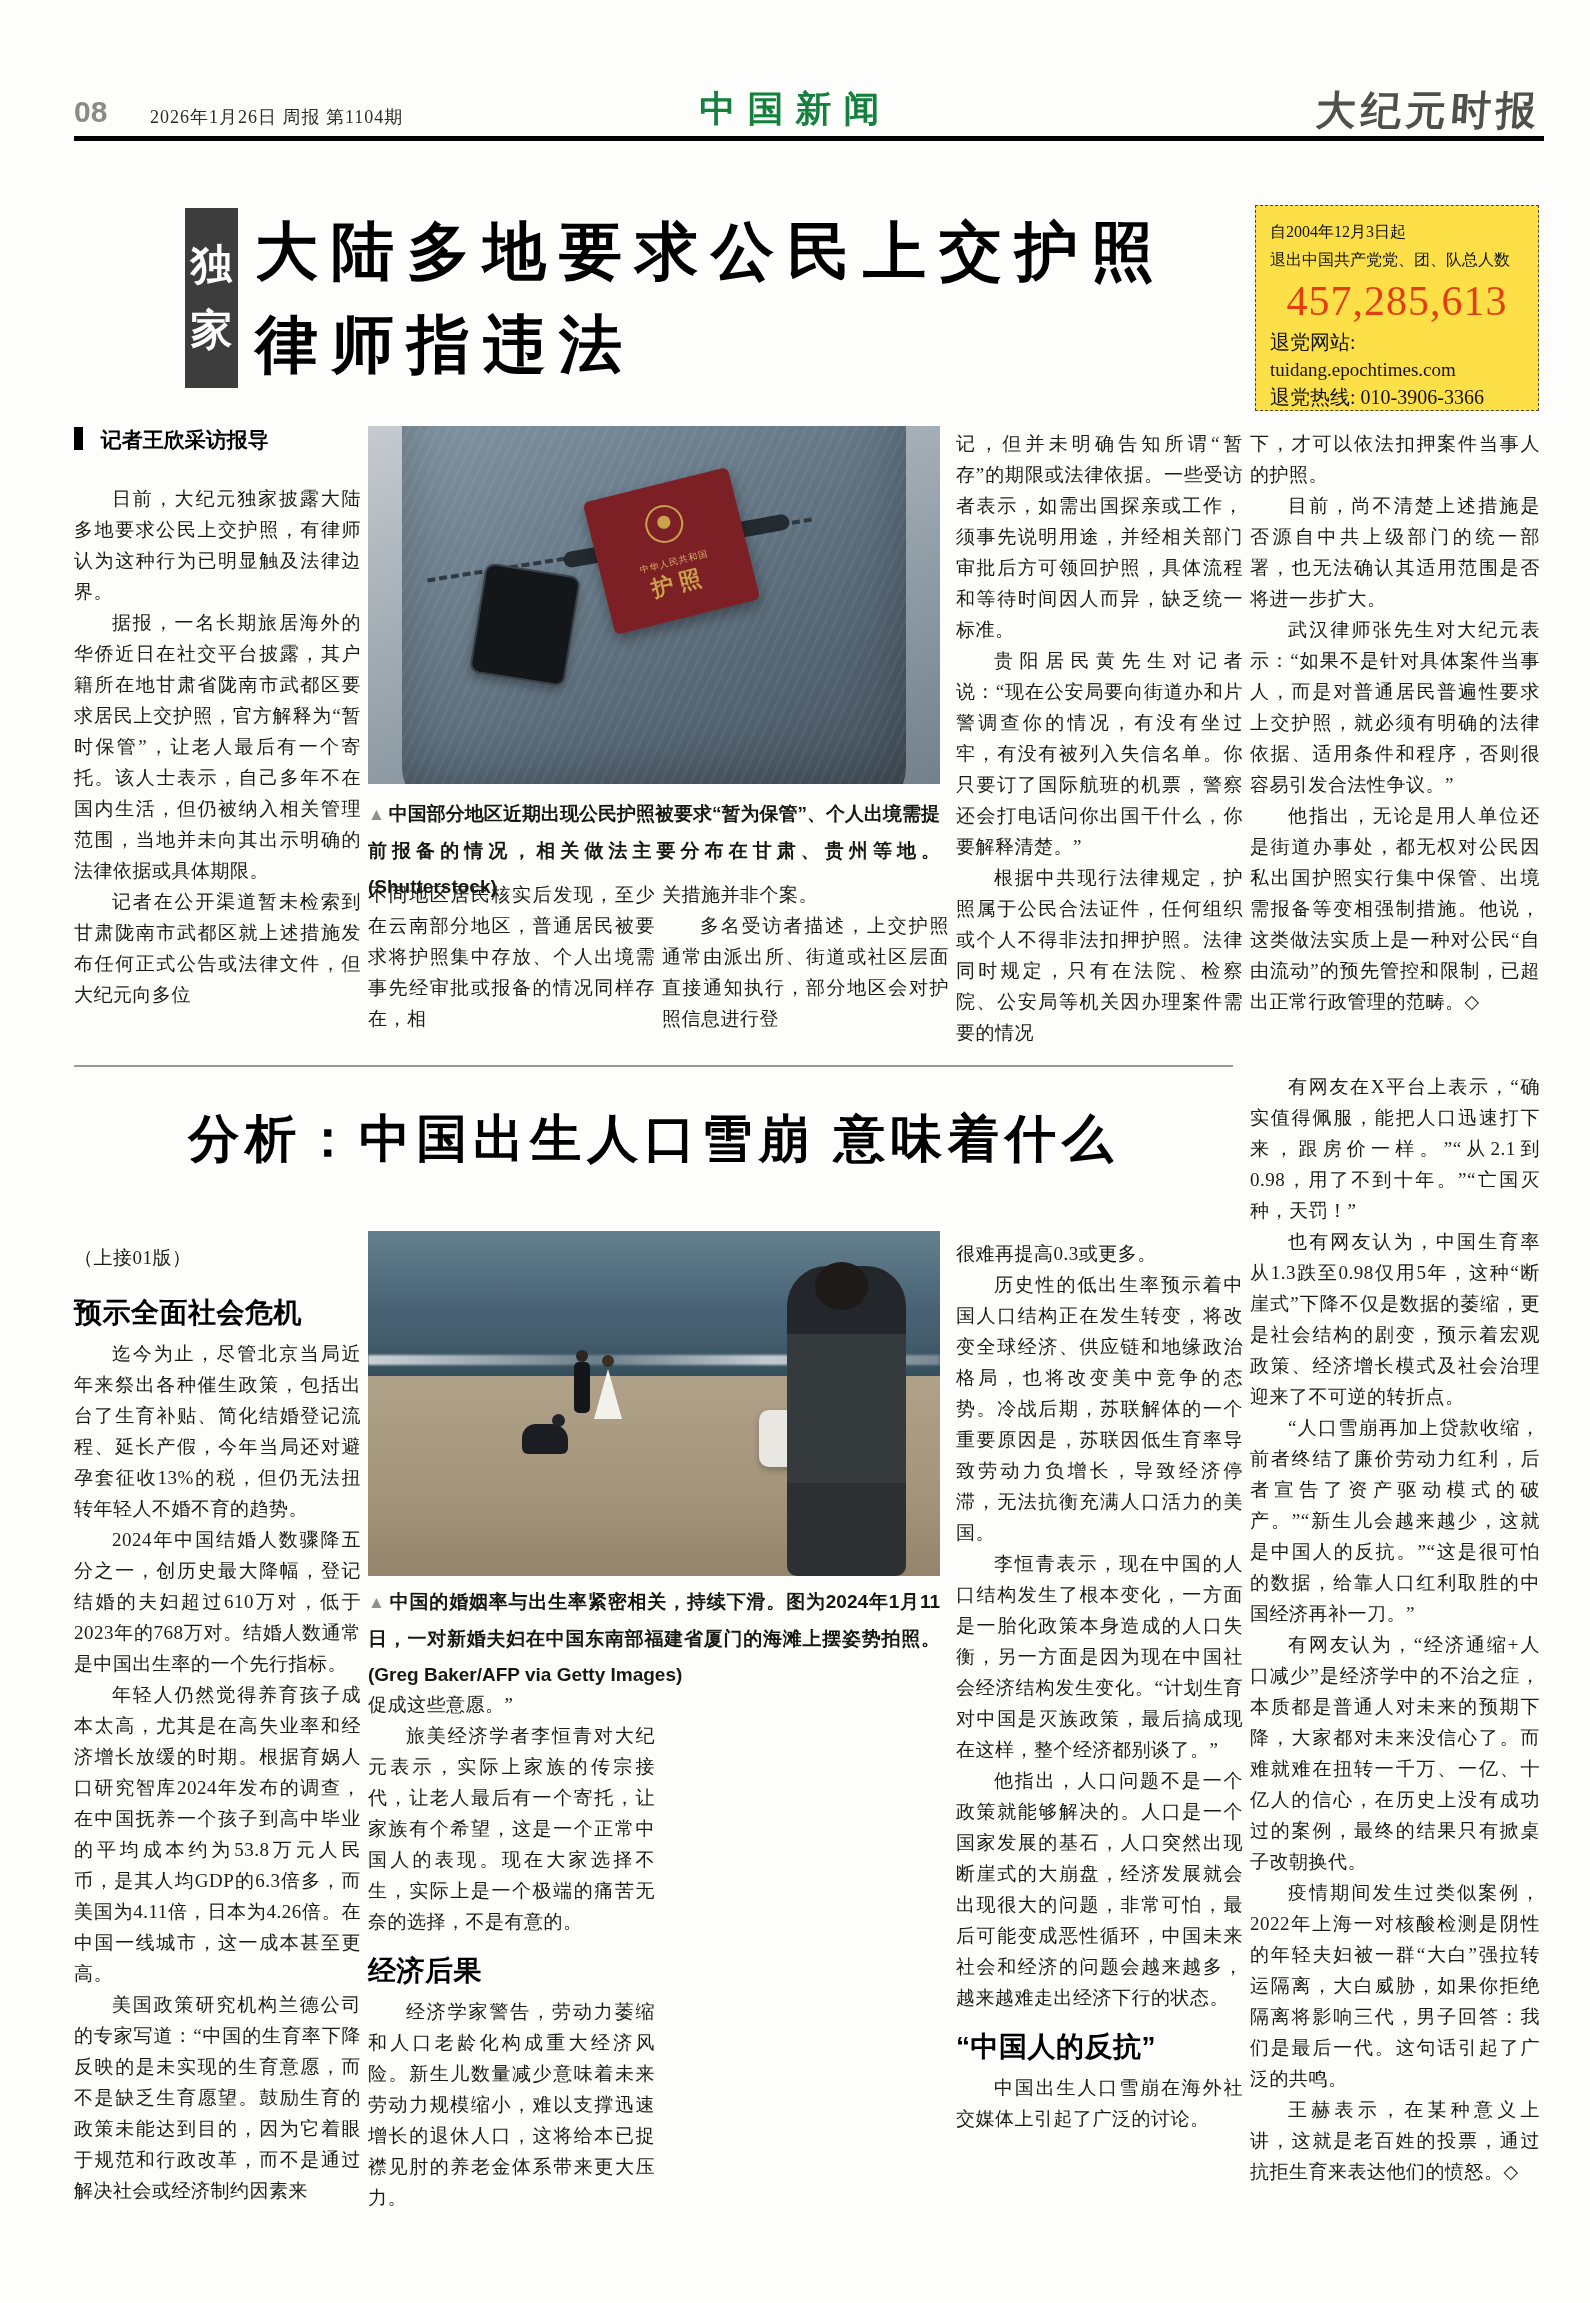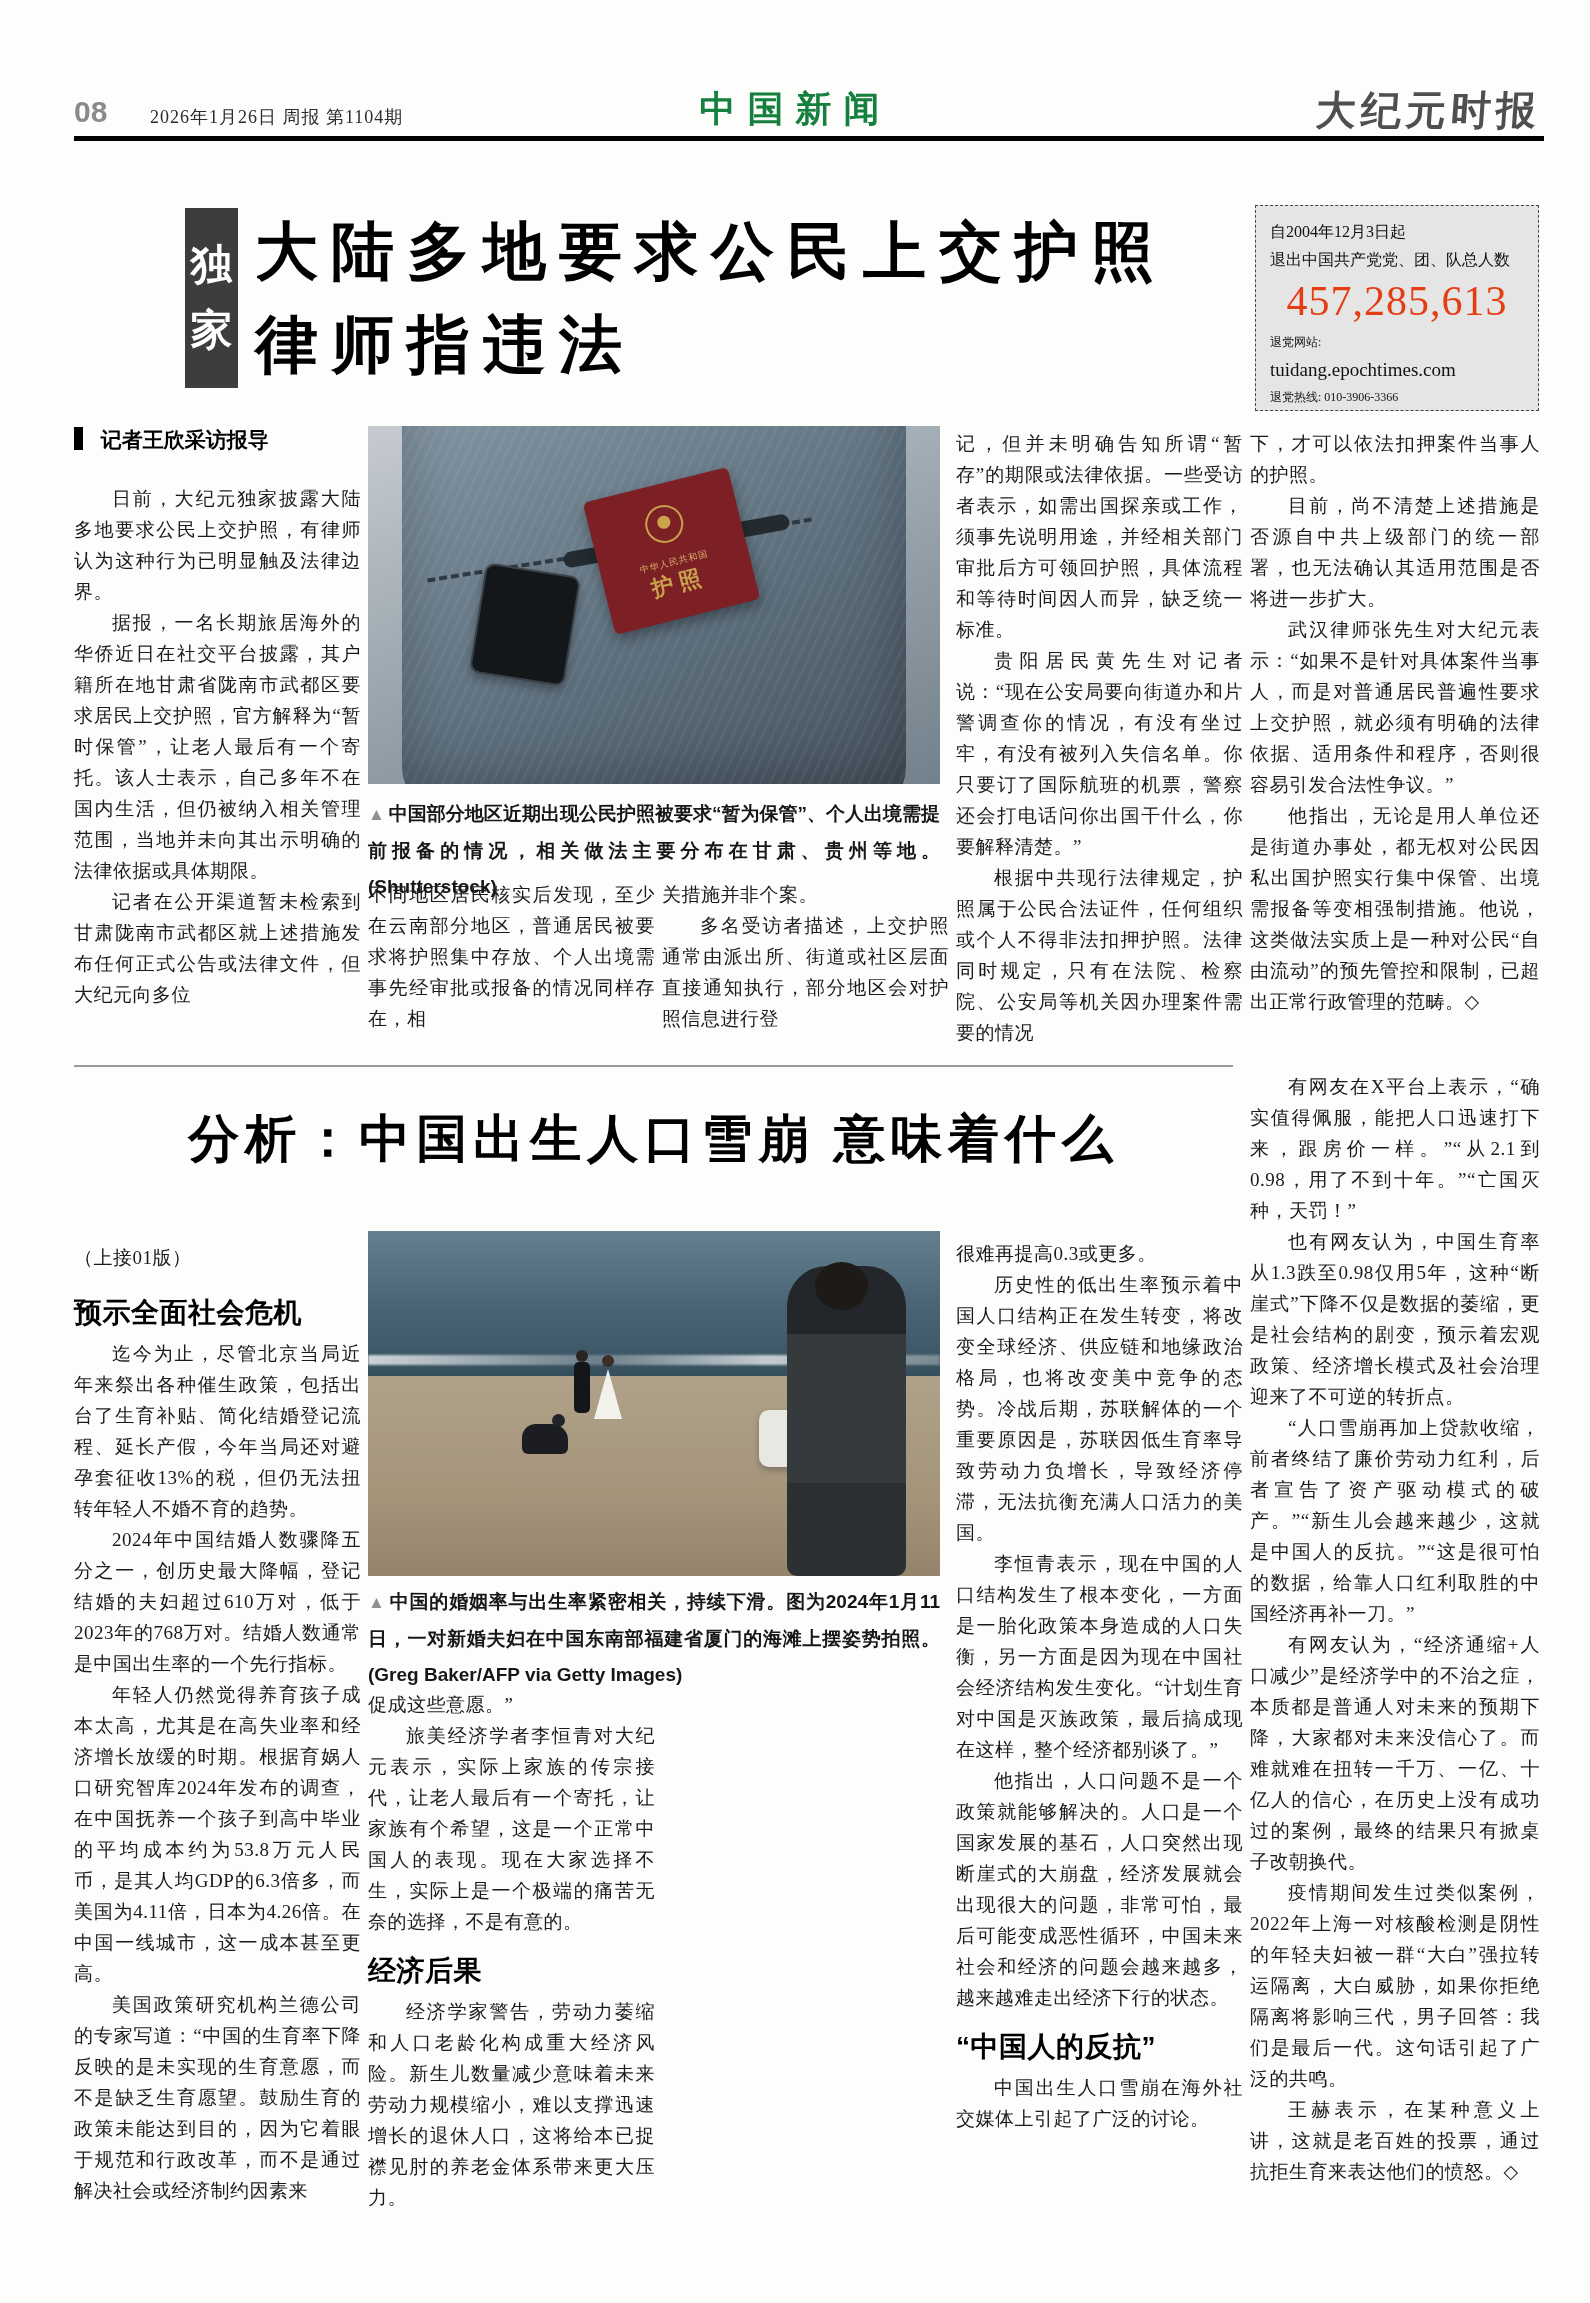--- a/index.html
+++ b/index.html
@@ -14,24 +14,24 @@
   .masthead{position:absolute;right:50px;top:83px;font-size:40px;font-weight:900;color:#4f4f4f;
             letter-spacing:5px;transform:skewX(-4deg);}
   .header-rule{position:absolute;left:74px;top:136px;width:1470px;height:5px;background:#000;}
   
   .tag-box{position:absolute;left:185px;top:208px;width:53px;height:180px;background:#3d3d3d;
            color:#fff;display:flex;flex-direction:column;align-items:center;justify-content:center;
            font-size:42px;font-weight:bold;line-height:1.55;}
   .headline1{position:absolute;left:255px;top:206px;width:990px;font-size:63px;font-weight:900;
              line-height:93px;letter-spacing:13px;color:#000;}
   .tuidang{position:absolute;left:1255px;top:205px;width:284px;height:206px;border:1px dashed #444;
-           box-sizing:border-box;padding:12px 14px 8px;background:#e5e5e5;}
+           box-sizing:border-box;padding:12px 14px 8px;background:#fde047;}
   .tuidang .t-line{font-size:16px;line-height:28px;color:#111;}
   .tuidang .t-count{font-size:42px;letter-spacing:1px;line-height:51px;text-align:center;margin:2px 0 2px;}
-  .tuidang .t-small{font-size:12px;line-height:27px;color:#111;font-family:Liberation Serif, serif;}
+  .tuidang .t-small{font-size:20px;line-height:27px;color:#111;font-family:Liberation Serif, serif;}
   .tuidang .t-url{font-size:19px;line-height:28px;color:#111;}
   
   .col{position:absolute;font-size:19px;line-height:31px;text-align:justify;letter-spacing:0.5px;}
   .col p{margin:0;}
   .col .para{text-indent:2em;}
   .col .cont{text-indent:0;}
   .col .note{text-indent:0;margin-bottom:24px;}
   .col .subhead{font-family:"Liberation Sans","DejaVu Sans",sans-serif;font-weight:bold;font-size:28px;
                 text-indent:0;margin:18px 0 10px;color:#000;}
   .byline{position:absolute;left:74px;top:426px;font-family:"Liberation Sans","DejaVu Sans",sans-serif;

